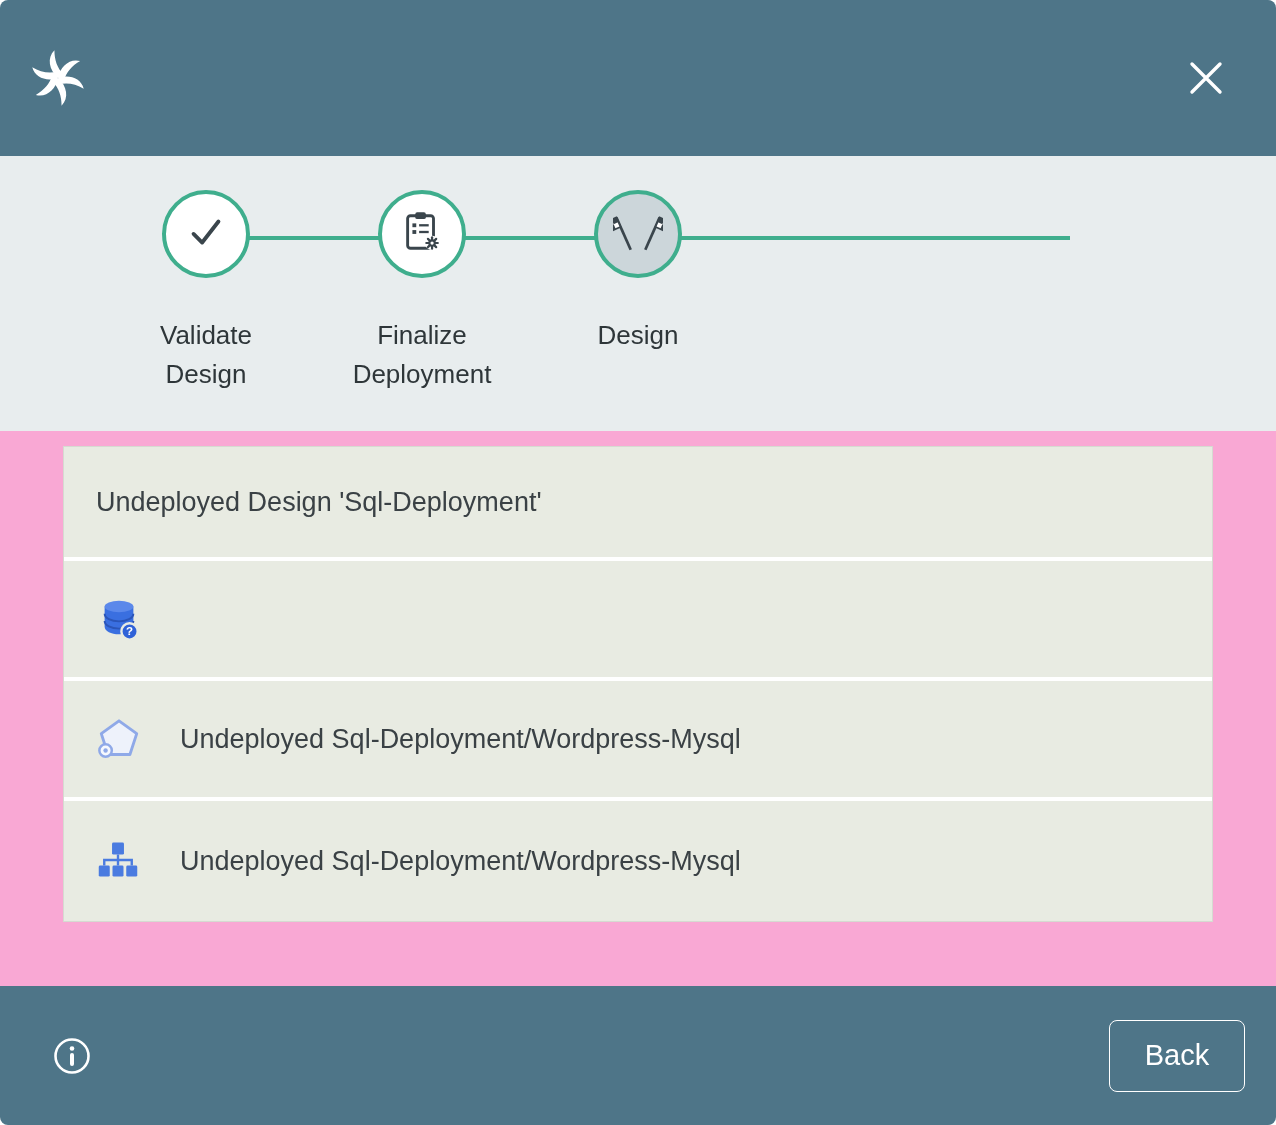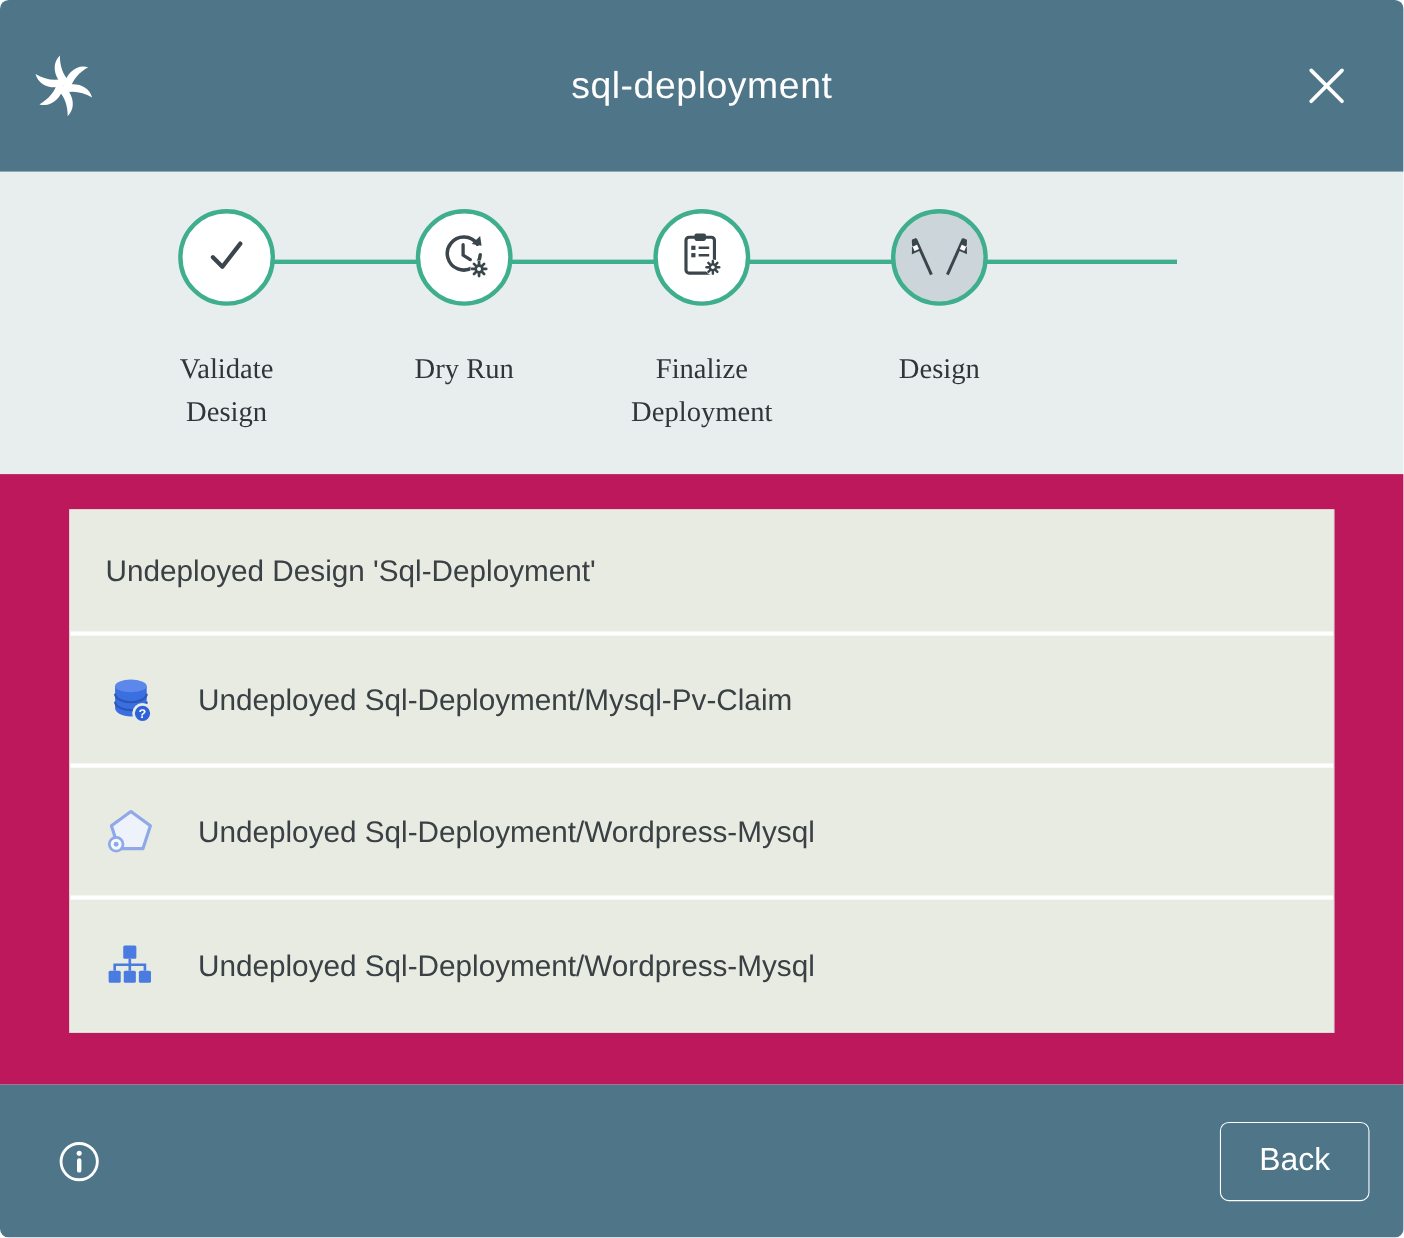--- a/index.html
+++ b/index.html
@@ -7,30 +7,30 @@
   .modal { width:1276px; height:1125px; display:flex; flex-direction:column; border-radius:8px; overflow:hidden; }
 
   
   .topbar { height:156px; background:#4e7588; display:flex; align-items:center; padding:0 44px 0 30px; position:relative; flex:0 0 auto; }
   .logo-wrap { width:56px; height:56px; z-index:2; }
   .modal-title { position:absolute; left:0; right:0; text-align:center; color:#ffffff; font-size:34px; font-weight:400; letter-spacing:0.5px; }
   .close-btn { margin-left:auto; background:none; border:none; cursor:pointer; z-index:2; line-height:0; padding:6px; }
 
   
   .stepper-section { height:275px; background:#e8edee; padding-top:34px; flex:0 0 auto; }
-  .track { position:relative; width:1080px; margin:0 auto;font-family:Liberation Serif, serif; }
+  .track { position:relative; width:1080px; margin:0 auto; }
   .connector { position:absolute; left:108px; right:108px; top:46px; height:4px; background:#3fae8d; }
   .steps { display:flex; position:relative; }
   .step { width:216px; display:flex; flex-direction:column; align-items:center; cursor:pointer; }
   .circle { width:88px; height:88px; border:4px solid #3fae8d; border-radius:50%; background:#ffffff; display:flex; align-items:center; justify-content:center; }
   .step.current .circle { background:#ccd6da; }
   .step-label { margin-top:38px; font-size:26px; color:#2e3639; text-align:center; max-width:164px; line-height:1.5; }
 
   
-  .content { flex:1 1 auto; background:#be185d; padding-top:32px; }
+  .content { flex:1 1 auto; background:#f9a8d4; padding-top:15px; }
   .task-list { width:1150px; margin:0 auto; border:1px solid #d6dad1; background:#ffffff; }
   .row { background:#e8ebe2; display:flex; align-items:center; min-height:120px; padding:0 32px; border-bottom:4px solid #ffffff; }
   .row:first-child { min-height:114px; }
   .row:last-child { border-bottom:none; }
   .row-icon { width:46px; height:46px; margin-right:38px; flex:0 0 auto; line-height:0; }
   .row-text { font-size:27px; color:#3a4145; }
 
   
   .bottombar { height:139px; background:#4e7588; display:flex; align-items:center; padding:0 31px 0 48px; flex:0 0 auto; }
   .info-btn { background:none; border:none; cursor:pointer; line-height:0; padding:4px; }
@@ -50,21 +50,20 @@
         <g fill="#ffffff">
           <path d="M24 24 C26 14 34 7 43 9.5 C36 13.5 31 19 29 26.5 C27 25 25.3 24.2 24 24 Z"></path>
           <path d="M24 24 C26 14 34 7 43 9.5 C36 13.5 31 19 29 26.5 C27 25 25.3 24.2 24 24 Z" transform="rotate(60 24 24)"></path>
           <path d="M24 24 C26 14 34 7 43 9.5 C36 13.5 31 19 29 26.5 C27 25 25.3 24.2 24 24 Z" transform="rotate(120 24 24)"></path>
           <path d="M24 24 C26 14 34 7 43 9.5 C36 13.5 31 19 29 26.5 C27 25 25.3 24.2 24 24 Z" transform="rotate(180 24 24)"></path>
           <path d="M24 24 C26 14 34 7 43 9.5 C36 13.5 31 19 29 26.5 C27 25 25.3 24.2 24 24 Z" transform="rotate(240 24 24)"></path>
           <path d="M24 24 C26 14 34 7 43 9.5 C36 13.5 31 19 29 26.5 C27 25 25.3 24.2 24 24 Z" transform="rotate(300 24 24)"></path>
         </g>
       </svg>
     </span>
-    <h1 class="modal-title">sql-deployment</h1>
     <button class="close-btn">
       <svg viewBox="0 0 40 40" width="40" height="40">
         <path d="M6 6 L34 34 M34 6 L6 34" stroke="#ffffff" stroke-width="3.4" stroke-linecap="round"></path>
       </svg>
     </button>
   </header>
 
   <section class="stepper-section">
     <div class="track">
       <div class="connector"></div>
@@ -75,43 +74,20 @@
             <span>
               <svg viewBox="0 0 48 48" width="46" height="46">
                 <path d="M11 26 L20 35 L37 13" stroke="#3a454c" stroke-width="4" fill="none" stroke-linecap="round" stroke-linejoin="round"></path>
               </svg>
             </span>
           </div>
           <div class="step-label">Validate Design</div>
         </div>
 
 
-        <div class="step">
-          <div class="circle">
-            <span>
-              <svg viewBox="0 0 48 48" width="48" height="48">
-                <path d="M36 14 A15 15 0 1 0 38.6 23.5" fill="none" stroke="#3a454c" stroke-width="3.2" stroke-linecap="round"></path>
-                <path d="M38.5 6.5 l1.3 9 -9 -1.6 z" fill="#3a454c"></path>
-                <path d="M23 14.5 v9.5 l6.5 4" fill="none" stroke="#3a454c" stroke-width="3" stroke-linecap="round" stroke-linejoin="round"></path>
-                <g transform="translate(37.5 36.5)">
-                  <circle r="8" fill="#ffffff"></circle>
-                  <g stroke="#3a454c" stroke-width="2.5" stroke-linecap="round">
-                    <line y1="-6.5" y2="6.5"></line>
-                      <line x1="-6.5" x2="6.5"></line>
-                    <line x1="-4.6" y1="-4.6" x2="4.6" y2="4.6"></line>
-                    <line x1="-4.6" y1="4.6" x2="4.6" y2="-4.6"></line>
-                  </g>
-                  <circle r="4.2" fill="#3a454c"></circle>
-                  <circle r="1.8" fill="#ffffff"></circle>
-                </g>
-              </svg>
-            </span>
-          </div>
-          <div class="step-label">Dry Run</div>
-        </div>
 
         <div class="step">
           <div class="circle">
             <span>
               <svg viewBox="0 0 48 48" width="46" height="46">
                 <rect x="9" y="7" width="27" height="34" rx="3" fill="none" stroke="#3a454c" stroke-width="3"></rect>
                 <rect x="17" y="3.5" width="11" height="7" rx="2" fill="#3a454c"></rect>
                 <rect x="14" y="15" width="4" height="4" fill="#3a454c"></rect>
                 <line x1="21" y1="17" x2="31" y2="17" stroke="#3a454c" stroke-width="2.4"></line>
                 <rect x="14" y="22" width="4" height="4" fill="#3a454c"></rect>
@@ -172,21 +148,20 @@
         <span class="row-icon">
           <svg viewBox="0 0 48 48" width="46" height="46">
             <path d="M9 11 v21 c0 4.4 6.7 8 15 8 s15 -3.6 15 -8 V11" fill="#3a6fe0"></path>
             <ellipse cx="24" cy="11" rx="15" ry="6" fill="#5b88ea"></ellipse>
             <path d="M9 18.5 c0 4.4 6.7 8 15 8 s15 -3.6 15 -8" fill="none" stroke="#2b55b8" stroke-width="2"></path>
             <path d="M9 26 c0 4.4 6.7 8 15 8 s15 -3.6 15 -8" fill="none" stroke="#2b55b8" stroke-width="2"></path>
             <circle cx="35" cy="37" r="8.5" fill="#2f62d8" stroke="#e8ebe2" stroke-width="2.5"></circle>
             <text x="35" y="41" text-anchor="middle" font-size="12" font-weight="bold" fill="#ffffff">?</text>
           </svg>
         </span>
-        <span class="row-text">Undeployed Sql-Deployment/Mysql-Pv-Claim</span>
       </div>
 
       <div class="row">
         <span class="row-icon">
           <svg viewBox="0 0 48 48" width="46" height="46">
             <path d="M24 5 L42.5 18.4 L35.4 40.2 L12.6 40.2 L5.5 18.4 Z" fill="#eef2fb" stroke="#8fa9e8" stroke-width="3" stroke-linejoin="round"></path>
             <circle cx="10" cy="36" r="6.5" fill="#f5f8fe" stroke="#8fa9e8" stroke-width="2.6"></circle>
             <circle cx="10" cy="36" r="2.3" fill="#8fa9e8"></circle>
           </svg>
         </span>

